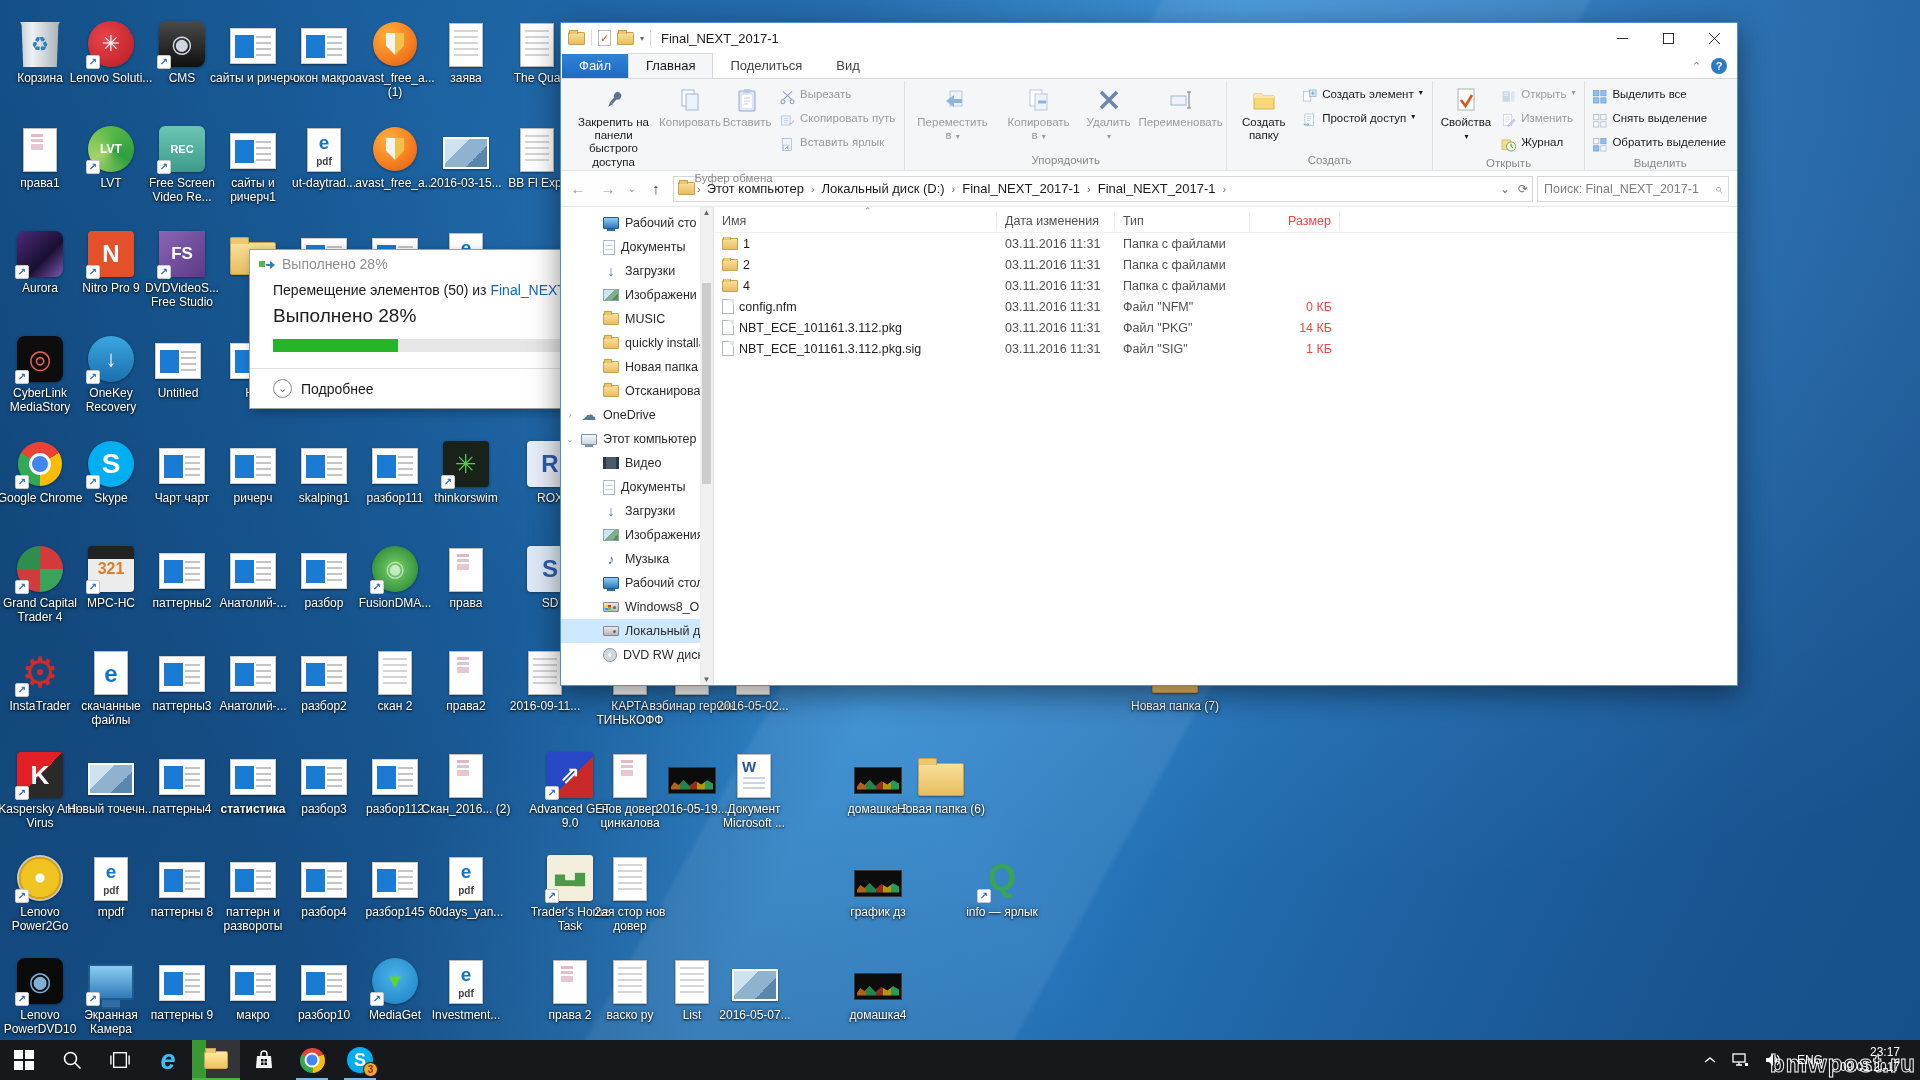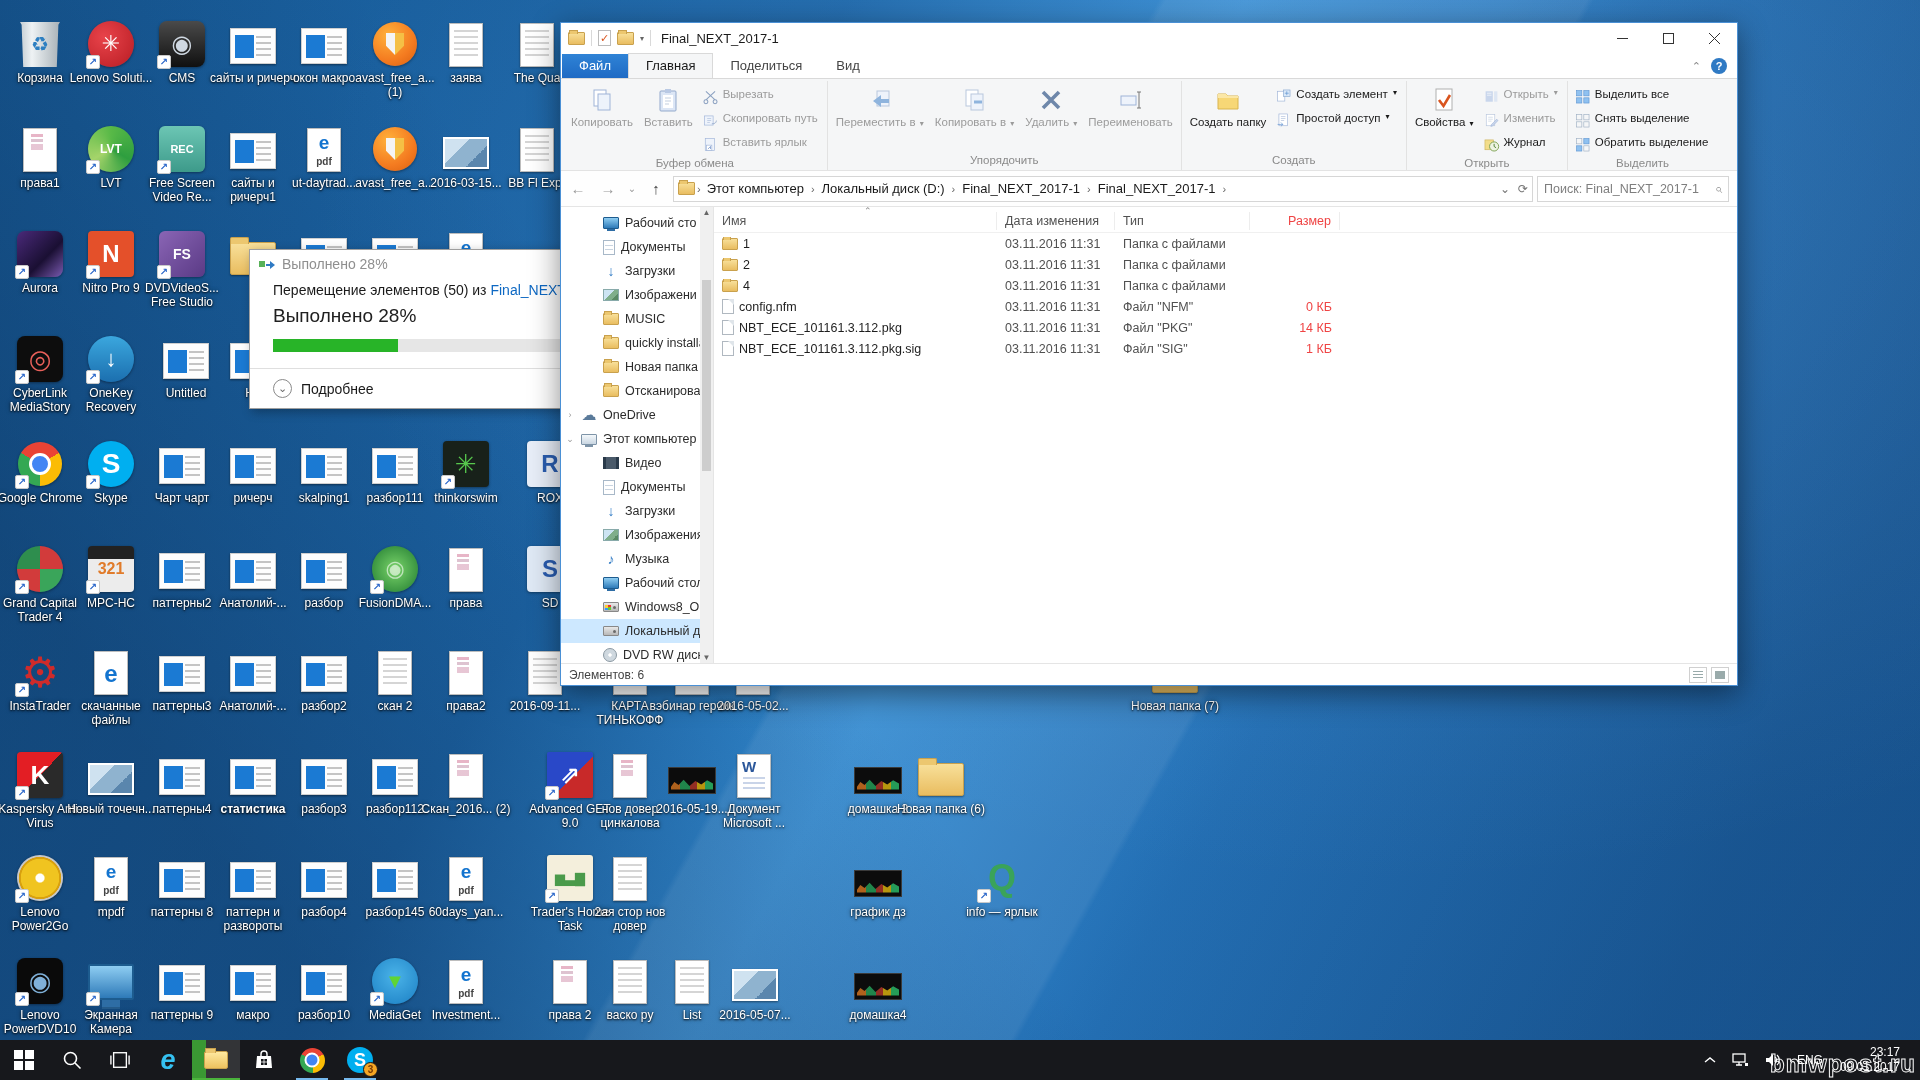--- a/index.html
+++ b/index.html
@@ -353,21 +353,21 @@
     </div>
     <div class="dicon" style="left: 65px; top: 230px;">
       <div class="ic">
         <div class="ig-app" style="background:#e4502a;border-radius:4px;font-size:24px;">N</div>
         <span class="sc">↗</span>
       </div>
       <div class="lbl">Nitro Pro 9</div>
     </div>
     <div class="dicon" style="left: 136px; top: 230px;">
       <div class="ic">
-        <div class="ig-app" style="background:linear-gradient(135deg,#8a65b5,#5a3a85);border-radius:6px;font-size:14px;">FS</div>
+        <div class="ig-app" style="background:linear-gradient(135deg,#8a65b5,#5a3a85);border-radius:0;font-size:17px;">FS</div>
         <span class="sc">↗</span>
       </div>
       <div class="lbl">DVDVideoS... Free Studio</div>
     </div>
     <div class="dicon" style="left: 207px; top: 230px;">
       <div class="ic">
         <div class="ig-folder"></div>
       </div>
       <div class="lbl"></div>
     </div>
@@ -399,21 +399,21 @@
       </div>
       <div class="lbl">CyberLink MediaStory</div>
     </div>
     <div class="dicon" style="left: 65px; top: 335px;">
       <div class="ic">
         <div class="ig-app" style="background:linear-gradient(#3ba7de,#1b6faf);border-radius:50%;font-size:22px;">↓</div>
         <span class="sc">↗</span>
       </div>
       <div class="lbl">OneKey Recovery</div>
     </div>
-    <div class="dicon" style="left: 140px; top: 335px;">
+    <div class="dicon" style="left: 132px; top: 335px;">
       <div class="ic">
         <div class="ig-window"></div>
       </div>
       <div class="lbl">Untitled</div>
     </div>
     <div class="dicon" style="left: 207px; top: 335px;">
       <div class="ic">
         <div class="ig-window"></div>
       </div>
       <div class="lbl">Ho</div>
@@ -895,20 +895,32 @@
       </div>
     <div class="right">
       <span class="collapse">⌃</span>
       <span class="helpq">?</span>
     </div>
   </div>
 
   <div class="ribbon" id="ribbon">
       <div class="rgroup">
         <div class="rgitems">
+          <div class="rbig">
+            <span class="ricon">
+              <svg width="24" height="24" viewBox="0 0 26 26">
+                <g transform="rotate(40 13 13)" fill="#5f7390">
+                  <circle cx="13" cy="7" r="4"></circle>
+                  <rect x="11.3" y="9" width="3.4" height="8"></rect>
+                  <path d="M13 23l-2-6h4z"></path>
+                </g>
+              </svg>
+            </span>
+            <span>Закрепить на панели быстрого доступа</span>
+          </div>
           <div class="rbig dis">
             <span class="ricon">
               <svg width="26" height="26" viewBox="0 0 26 26">
                 <rect x="5" y="3" width="12" height="16" fill="#fff" stroke="#9fb4d8"></rect>
                 <rect x="9" y="7" width="12" height="16" fill="#edf3fb" stroke="#9fb4d8"></rect>
               </svg>
             </span>
             <span>Копировать</span>
           </div>
           <div class="rbig dis">
@@ -1351,31 +1363,20 @@
               <span>NBT_ECE_101161.3.112.pkg.sig</span>
             </span>
             <span class="cell c-date">03.11.2016 11:31</span>
             <span class="cell c-type">Файл "SIG"</span>
             <span class="cell c-size">1 КБ</span>
           </div>
         </div>
     </div>
   </div>
 
-  <div class="statusbar">
-    <span>Элементов: 6</span>
-    <div class="views">
-      <div class="vbtn">
-          <i></i>
-        </div>
-      <div class="vbtn thumb">
-          <i></i>
-        </div>
-    </div>
-  </div>
 </div>
 
 <div id="taskbar">
   <div id="tb-items" style="display:flex;">
       <div class="tbtn">
         <svg width="20" height="20" viewBox="0 0 20 20">
           <g fill="#fff">
             <rect x="0" y="0" width="9" height="9"></rect>
             <rect x="11" y="0" width="9" height="9"></rect>
             <rect x="0" y="11" width="9" height="9"></rect>

